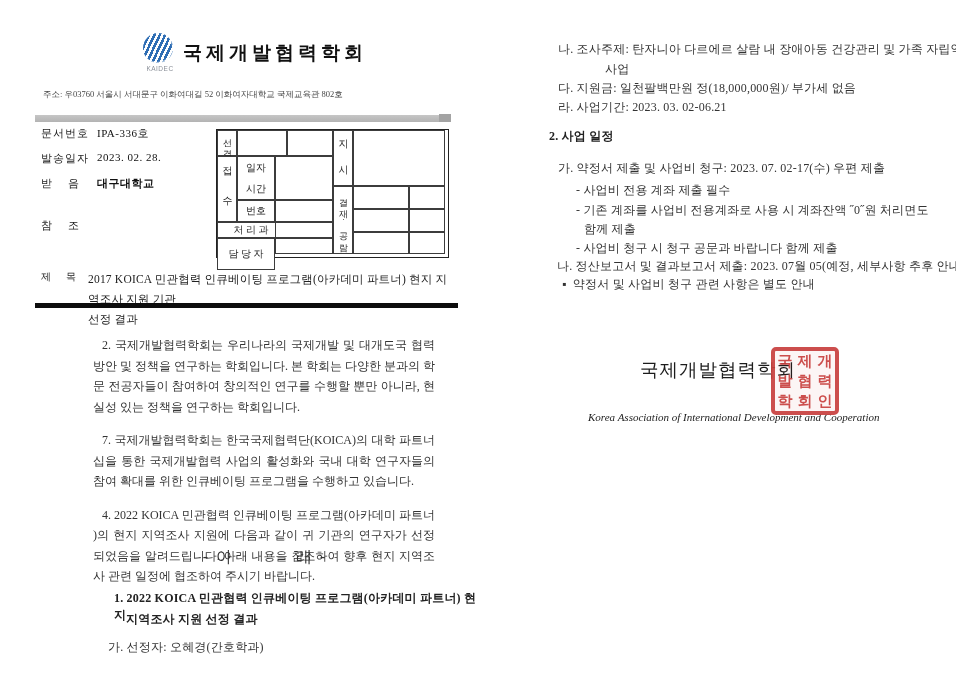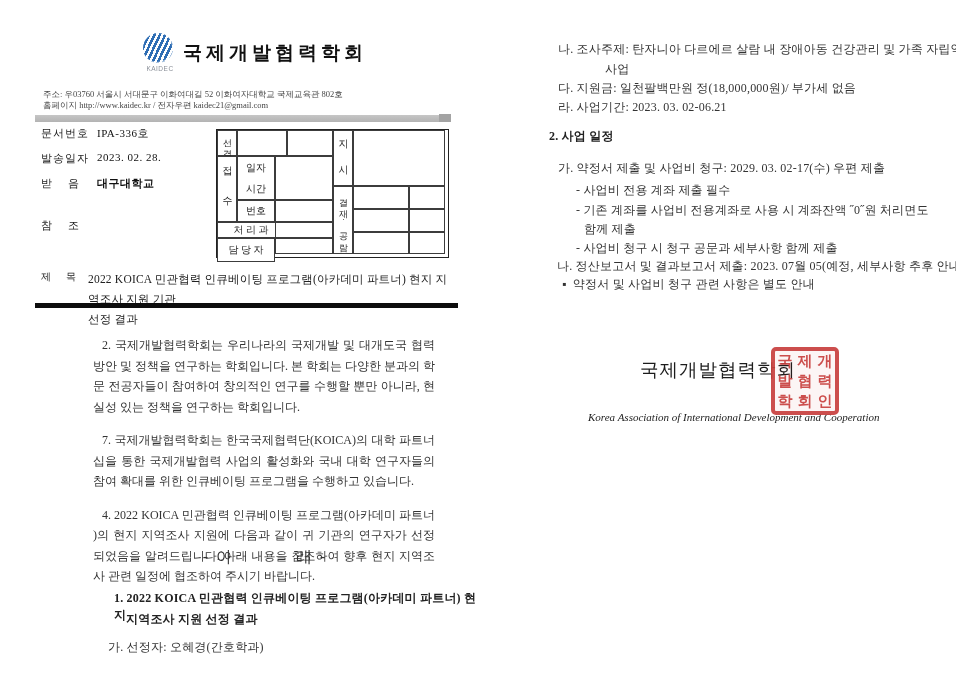--- a/index.html
+++ b/index.html
@@ -72,21 +72,20 @@
   <div class="page page-left">
 
     <div class="abs" style="left:143px;top:33px;">
       <div class="logo-globe"></div>
       <div class="logo-text">KAIDEC</div>
     </div>
     <h1 class="org-title abs" style="left:183px;top:40px;">국제개발협력학회</h1>
 
     <div class="addr abs" style="left:43px;top:89px;">
       <div>주소: 우03760 서울시 서대문구 이화여대길 52 이화여자대학교 국제교육관 802호</div>
-      <div>홈페이지  http://www.kaidec.kr  /  전자우편  kaidec21@gmail.com</div>
     </div>
     <div class="gray-bar abs" style="left:35px;top:115px;width:416px;"></div>
     <div class="gray-cap abs" style="left:439px;top:114px;width:12px;"></div>
 
     <div class="doc-label abs" style="left:41px;top:126px;">문서번호</div>
     <div class="doc-value abs" style="left:97px;top:126px;">IPA-336호</div>
     <div class="doc-label abs" style="left:41px;top:151px;">발송일자</div>
     <div class="doc-value abs" style="left:97px;top:151px;">2023. 02. 28.</div>
     <div class="doc-label abs" style="left:41px;top:176px;">받    음</div>
     <div class="doc-value abs" style="left:97px;top:176px;font-weight:bold;">대구대학교</div>
@@ -110,21 +109,21 @@
       <div class="cell" style="left:58px;top:26px;width:58px;height:44px;"></div>
       <div class="cell" style="left:20px;top:70px;width:38px;height:22px;">
           <span>번호</span>
         </div>
       <div class="cell" style="left:58px;top:70px;width:58px;height:22px;"></div>
 
       <div class="cell" style="left:0;top:92px;width:68px;height:16px;">
           <span style="white-space:pre;">처 리 과</span>
         </div>
       <div class="cell" style="left:58px;top:92px;width:58px;height:16px;"></div>
-      <div class="cell" style="left:0;top:108px;width:58px;height:24px;">
+      <div class="cell" style="left:0;top:108px;width:58px;height:32px;">
           <span style="white-space:pre;">담 당 자</span>
         </div>
       <div class="cell" style="left:58px;top:108px;width:58px;height:16px;"></div>
 
       <div class="cell" style="left:116px;top:0;width:20px;height:56px;">
           <span class="vtext" style="letter-spacing:16px;">지시</span>
         </div>
       <div class="cell" style="left:136px;top:0;width:92px;height:56px;"></div>
       <div class="cell" style="left:116px;top:56px;width:20px;height:68px;">
           <span class="vtext" style="font-size:9px;letter-spacing:2px;">결재·공람</span>
@@ -132,21 +131,21 @@
       <div class="cell" style="left:136px;top:56px;width:56px;height:23px;"></div>
       <div class="cell" style="left:192px;top:56px;width:36px;height:23px;"></div>
       <div class="cell" style="left:136px;top:79px;width:56px;height:23px;"></div>
       <div class="cell" style="left:192px;top:79px;width:36px;height:23px;"></div>
       <div class="cell" style="left:136px;top:102px;width:56px;height:22px;"></div>
       <div class="cell" style="left:192px;top:102px;width:36px;height:22px;"></div>
     </div>
 
     <div class="subj-label abs" style="left:41px;top:270px;">제    목</div>
     <div class="subj-text abs" style="left:88px;top:269px;width:370px;">
-      <div>2022 KOICA 민관협력 인큐베이팅 프로그램(아카데미 파트너) 현지 지역조사 지원 기관</div>
+      <div>2017 KOICA 민관협력 인큐베이팅 프로그램(아카데미 파트너) 현지 지역조사 지원 기관</div>
       <div>선정 결과</div>
     </div>
     <div class="thick-rule abs" style="left:35px;top:303px;width:423px;"></div>
 
     <div class="bodytext abs" style="left:93px;top:335px;">
       <p>2. 국제개발협력학회는 우리나라의 국제개발 및 대개도국 협력방안 및 정책을 연구하는 학회입니다. 본 학회는 다양한 분과의 학문 전공자들이 참여하여 창의적인 연구를 수행할 뿐만 아니라, 현실성 있는 정책을 연구하는 학회입니다.</p>
       <p>7. 국제개발협력학회는 한국국제협력단(KOICA)의 대학 파트너십을 통한 국제개발협력 사업의 활성화와 국내 대학 연구자들의 참여 확대를 위한 인큐베이팅 프로그램을 수행하고 있습니다.</p>
       <p>4. 2022 KOICA 민관협력 인큐베이팅 프로그램(아카데미 파트너 )의 현지 지역조사 지원에 다음과 같이 귀 기관의 연구자가 선정되었음을 알려드립니다. 아래 내용을 참조하여 향후 현지 지역조사 관련 일정에 협조하여 주시기 바랍니다.</p>
     </div>
 
@@ -159,25 +158,25 @@
 
   <div class="page page-right">
 
     <div class="rline" style="left:80px;top:41px;">나. 조사주제: 탄자니아 다르에르 살람 내 장애아동 건강관리 및 가족 자립역량 강화</div>
     <div class="rline" style="left:127px;top:61px;">사업</div>
     <div class="rline" style="left:80px;top:80px;">다. 지원금: 일천팔백만원 정(18,000,000원)/ 부가세 없음</div>
     <div class="rline" style="left:80px;top:99px;">라. 사업기간: 2023. 03. 02-06.21</div>
 
     <div class="rline bold" style="left:71px;top:128px;">2. 사업 일정</div>
 
-    <div class="rline" style="left:80px;top:160px;">가. 약정서 제출 및 사업비 청구: 2029. 03. 02-17(수) 우편 제출</div>
+    <div class="rline" style="left:80px;top:160px;">가. 약정서 제출 및 사업비 청구: 2023. 07. 02-17(수) 우편 제출</div>
     <div class="rline" style="left:98px;top:182px;">- 사업비 전용 계좌 제출 필수</div>
     <div class="rline" style="left:98px;top:202px;">- 기존 계좌를 사업비 전용계좌로 사용 시 계좌잔액 ˝0˝원 처리면도</div>
     <div class="rline" style="left:106px;top:221px;">함께 제출</div>
-    <div class="rline" style="left:98px;top:240px;">- 사업비 청구 시 청구 공문과 세부사항 함께 제출</div>
+    <div class="rline" style="left:98px;top:240px;">- 사업비 청구 시 청구 공문과 바랍니다 함께 제출</div>
     <div class="rline" style="left:79px;top:258px;">나. 정산보고서 및 결과보고서 제출: 2023. 07월 05(예정, 세부사항 추후 안내)</div>
     <div class="rline" style="left:84px;top:276px;">▪  약정서 및 사업비 청구 관련 사항은 별도 안내</div>
 
     <div class="sig-kr abs" style="left:162px;top:357px;">국제개발협력학회</div>
     <div class="sig-en abs" style="left:110px;top:390px;">Korea Association of International Development and Cooperation</div>
     <div class="seal abs">
       <span>국</span>
       <span>제</span>
       <span>개</span>
       <span>발</span>

